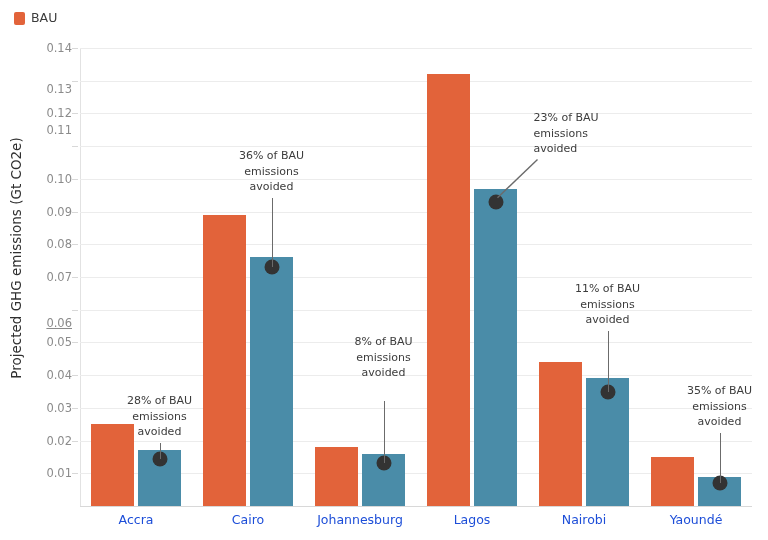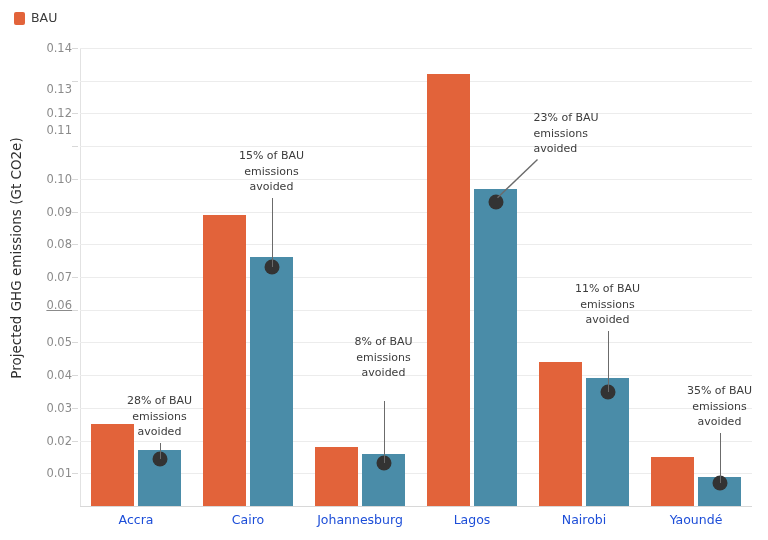--- a/index.html
+++ b/index.html
@@ -113,21 +113,21 @@
     <div class="ytick" style="top: 473.286px;">0.01</div>
     <div class="ytick-mark" style="top: 473.286px;"></div>
     <div class="ytick" style="top: 440.571px;">0.02</div>
     <div class="ytick-mark" style="top: 440.571px;"></div>
     <div class="ytick" style="top: 407.857px;">0.03</div>
     <div class="ytick-mark" style="top: 407.857px;"></div>
     <div class="ytick" style="top: 375.143px;">0.04</div>
     <div class="ytick-mark" style="top: 375.143px;"></div>
     <div class="ytick" style="top: 342.429px;">0.05</div>
     <div class="ytick-mark" style="top: 342.429px;"></div>
-    <div class="ytick" style="top: 305px; text-decoration: underline;">0.06</div>
+    <div class="ytick" style="top: 323px; text-decoration: underline;">0.06</div>
     <div class="ytick-mark" style="top: 309.714px;"></div>
     <div class="ytick" style="top: 277px;">0.07</div>
     <div class="ytick-mark" style="top: 277px;"></div>
     <div class="ytick" style="top: 244.286px;">0.08</div>
     <div class="ytick-mark" style="top: 244.286px;"></div>
     <div class="ytick" style="top: 211.571px;">0.09</div>
     <div class="ytick-mark" style="top: 211.571px;"></div>
     <div class="ytick" style="top: 178.857px;">0.10</div>
     <div class="ytick-mark" style="top: 178.857px;"></div>
     <div class="ytick" style="top: 130px;">0.11</div>
@@ -181,21 +181,21 @@
       <div class="marker" style="left: 639.5px; top: 435.1px;"></div>
     </div>
   <div id="annotations">
       <div class="anno center" style="top: 345px; left: 79.5px;">
         <div>28% of BAU</div>
         <div>emissions</div>
         <div>avoided</div>
       </div>
       <div class="leader" style="left: 79.5px; top: 394.5px; height: 16.0643px;"></div>
       <div class="anno center" style="top: 100px; left: 191.5px;">
-        <div>15% of BAU</div>
+        <div>36% of BAU</div>
         <div>emissions</div>
         <div>avoided</div>
       </div>
       <div class="leader" style="left: 191.5px; top: 149.5px; height: 69.6857px;"></div>
       <div class="anno center" style="top: 286px; left: 303.5px;">
         <div>8% of BAU</div>
         <div>emissions</div>
         <div>avoided</div>
       </div>
       <div class="leader" style="left: 303.5px; top: 352.5px; height: 62.9714px;"></div>

